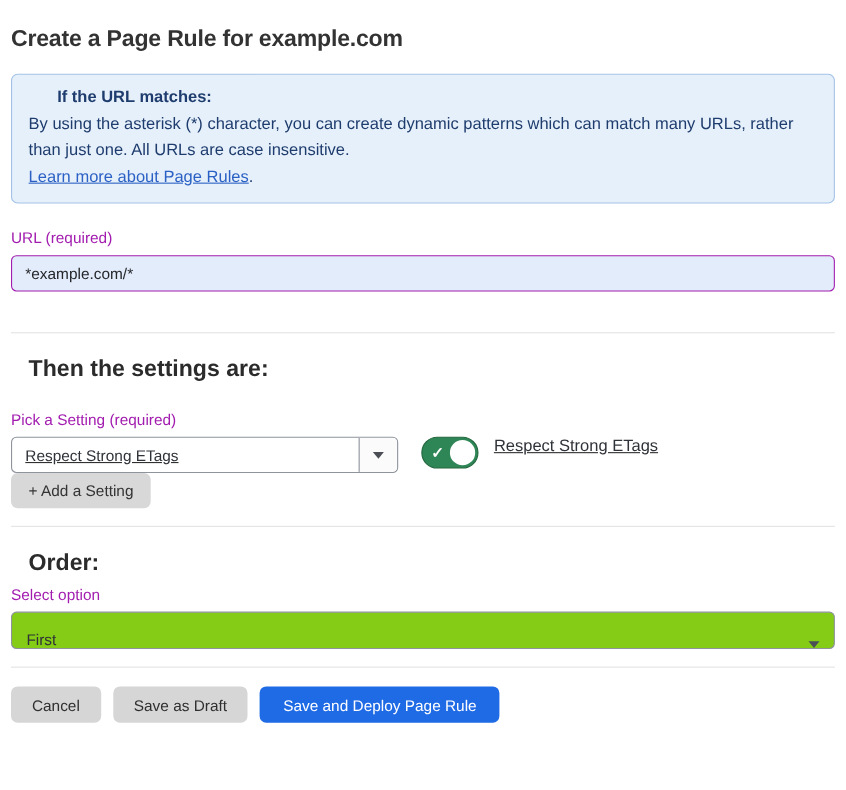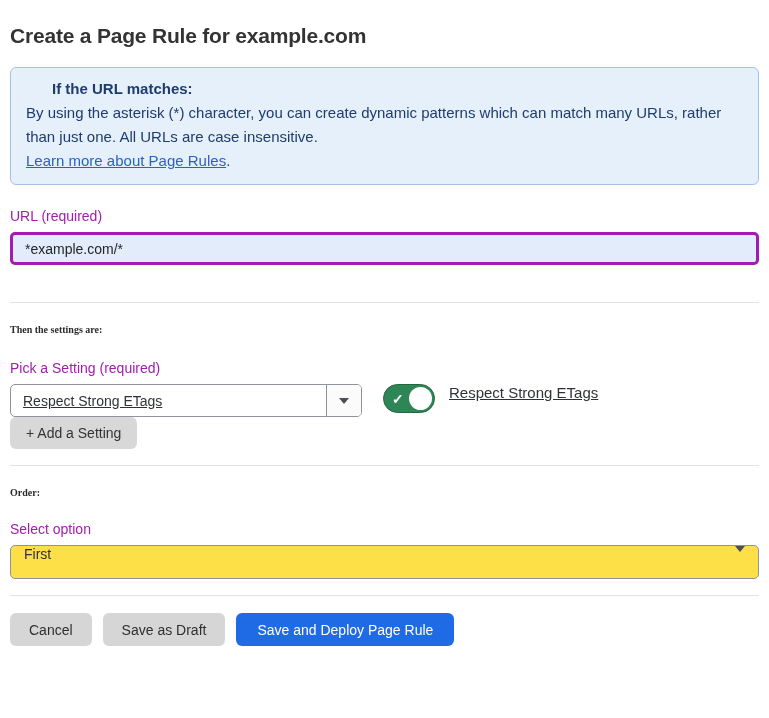--- a/index.html
+++ b/index.html
@@ -44,42 +44,41 @@
   .field-label {
     font-size: 14px;
     color: #a21caf;
     margin: 0 0 8px;
   }
   .url-input {
     display: block;
     width: 100%;
     height: 33px;
     background: var(--input-bg, #e3ecfa);
-    border: 3px solid #a21caf;
+    border: 1px solid #a21caf;
     border-radius: 5px;
     padding: 0 12px;
     font-size: 14px;
     color: #24262a;
     font-family: inherit;
     outline: none;
   }
   .divider {
     border: none;
     border-top: 1px solid #e3e3e3;
     margin: 0;
   }
   .divider-1 { margin-top: 37px; }
   .divider-2 { margin-top: 16px; }
   .divider-3 { margin-top: 16px; }
   .section-heading {
-    font-size: 10px;
+    font-size: 21px;
     font-weight: 700;
     color: #2b2b2b;
-    margin: 21px 0 0;
-    font-family: Liberation Serif, serif;
+    margin: 21px 16px 0;
   }
   .pick-label { margin-top: 25px; }
   
   .setting-row {
     display: flex;
     text-decoration: underline;
   }
   .dropdown {
     width: 352px;
     height: 33px;
@@ -155,29 +154,29 @@
     color: #333;
     border: none;
     border-radius: 6px;
     font-size: 14px;
     font-family: inherit;
     padding: 0 16px;
     height: 32px;
     cursor: pointer;
   }
   
-  .select-label { margin-top: 23px; }
+  .select-label { margin-top: 8px; }
   .order-select {
     width: 100%;
     height: 34px;
     border: 1px solid #8e939c;
     border-radius: 5px;
-    background: #fde047;
-    display: flex;
-    align-items: flex-start;
+    background: #84cc16;
+    display: flex;
+    align-items: flex-end;
     justify-content: space-between;
     padding: 0 13px;
     font-size: 14px;
     color: #2f3238;
     cursor: pointer;
   }
   .help-text {
     font-size: 14.5px;
     color: #3d4147;
     line-height: 22px;

